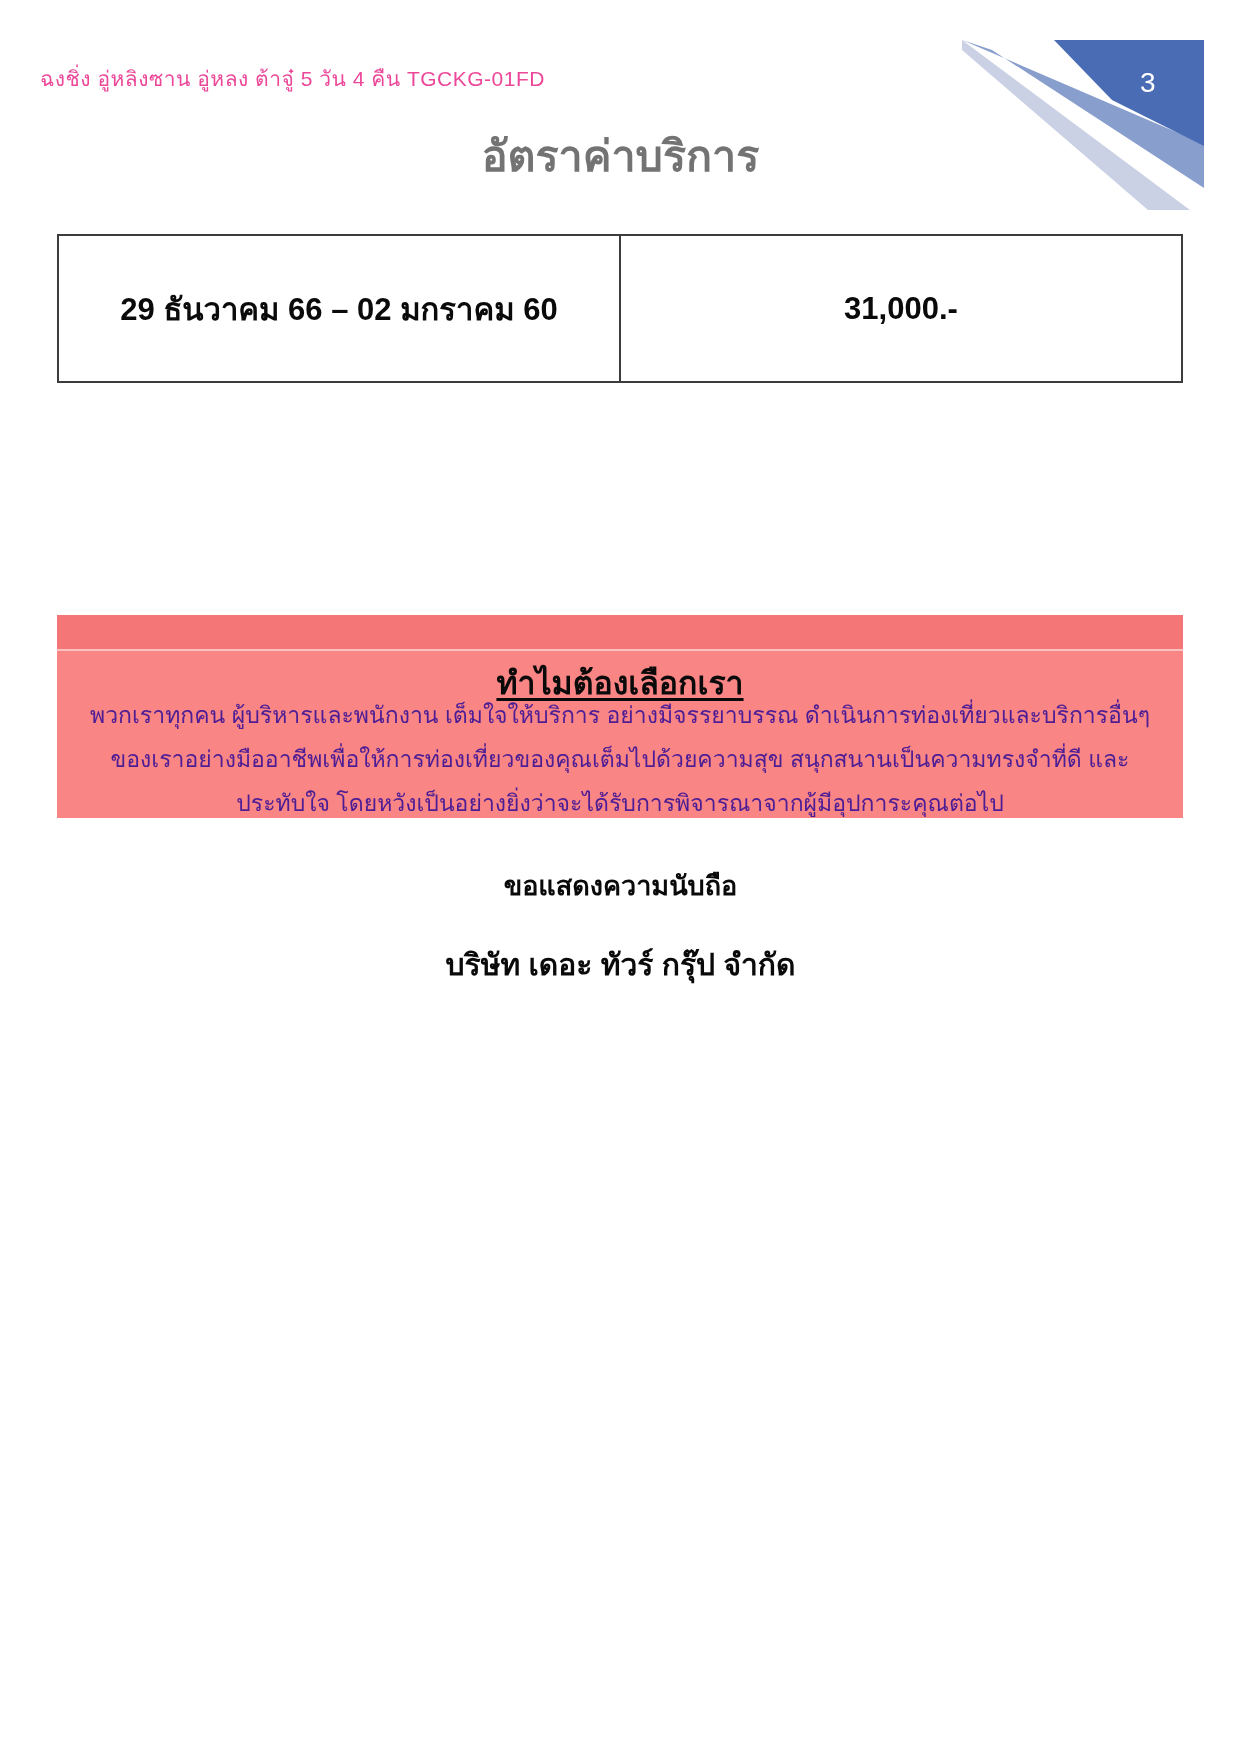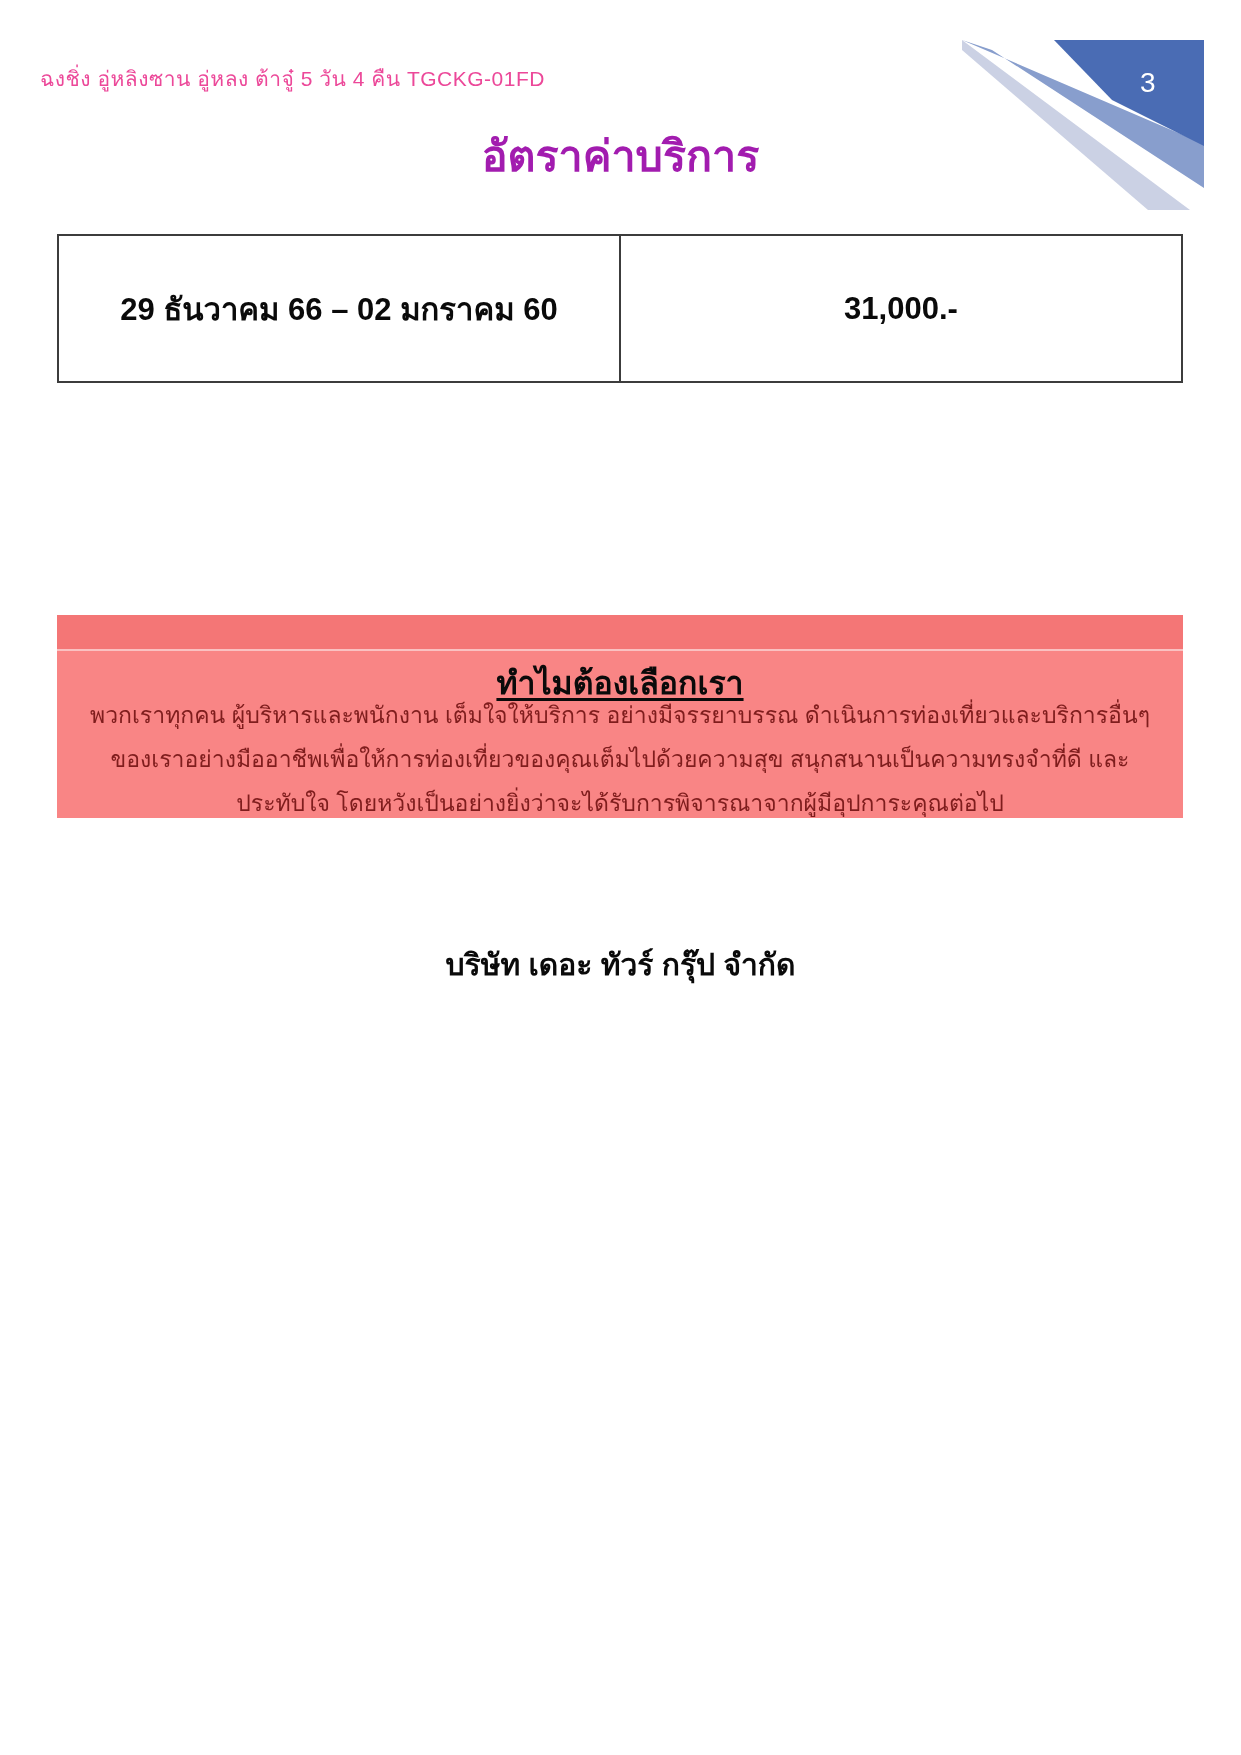--- a/index.html
+++ b/index.html
@@ -26,21 +26,21 @@
   .doc-header{
     position:absolute;left:40px;top:62px;
     font-size:21px;line-height:34px;color:#ec4899;
     letter-spacing:0.5px;
   }
   .corner-decoration{
     position:absolute;left:962px;top:38px;width:242px;height:172px;
   }
   .page-title{
     position:absolute;left:0;top:124px;width:100%;
-    text-align:center;font-size:43px;font-weight:bold;color:#a21caf;
+    text-align:center;font-size:43px;font-weight:bold;color:#737373;
     line-height:64px;
   }
   .price-table{
     position:absolute;left:57px;top:234px;width:1126px;
     border:2px solid var(--border-dark);
     border-collapse:collapse;table-layout:fixed;
   }
   .price-table td{
     border:2px solid var(--border-dark);
     text-align:center;vertical-align:middle;
@@ -66,21 +66,21 @@
   }
   .why-heading{
     position:absolute;left:0;top:42px;width:100%;
     text-align:center;font-size:32px;font-weight:bold;color:#0a0a0a;
     text-decoration:underline;
     text-underline-offset:4px;
   }
   .why-body{
     position:absolute;left:0;top:78px;width:100%;
     padding:0 24px;
-    text-align:center;font-size:23px;line-height:44px;color:#7f1d1d;
+    text-align:center;font-size:23px;line-height:44px;color:#4c1d95;
   }
   .regards{
     position:absolute;left:0;top:864px;width:100%;
     text-align:center;font-size:27px;font-weight:bold;color:#0a0a0a;
   }
   .company{
     position:absolute;left:0;top:922px;width:100%;
     text-align:center;font-size:30px;font-weight:bold;color:#0a0a0a;margin-top:19px;
   }
 </style>
@@ -110,16 +110,17 @@
       </tr>
     </tbody>
   </table>
 
   <div class="why-box">
     <div class="why-strip"></div>
     <div class="why-heading">ทำไมต้องเลือกเรา</div>
     <div class="why-body">พวกเราทุกคน ผู้บริหารและพนักงาน เต็มใจให้บริการ อย่างมีจรรยาบรรณ ดำเนินการท่องเที่ยวและบริการอื่นๆของเราอย่างมืออาชีพเพื่อให้การท่องเที่ยวของคุณเต็มไปด้วยความสุข สนุกสนานเป็นความทรงจำที่ดี และประทับใจ โดยหวังเป็นอย่างยิ่งว่าจะได้รับการพิจารณาจากผู้มีอุปการะคุณต่อไป</div>
   </div>
 
+  <div class="regards">ขอแสดงความนับถือ</div>
 
   <div class="company">บริษัท เดอะ ทัวร์ กรุ๊ป จำกัด</div>
 
 </div>
 
 </body></html>

